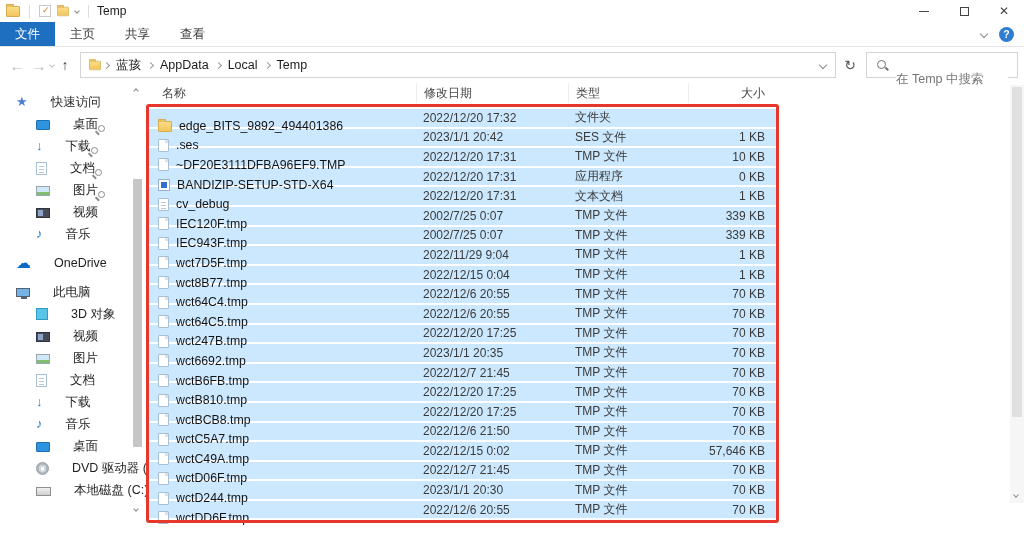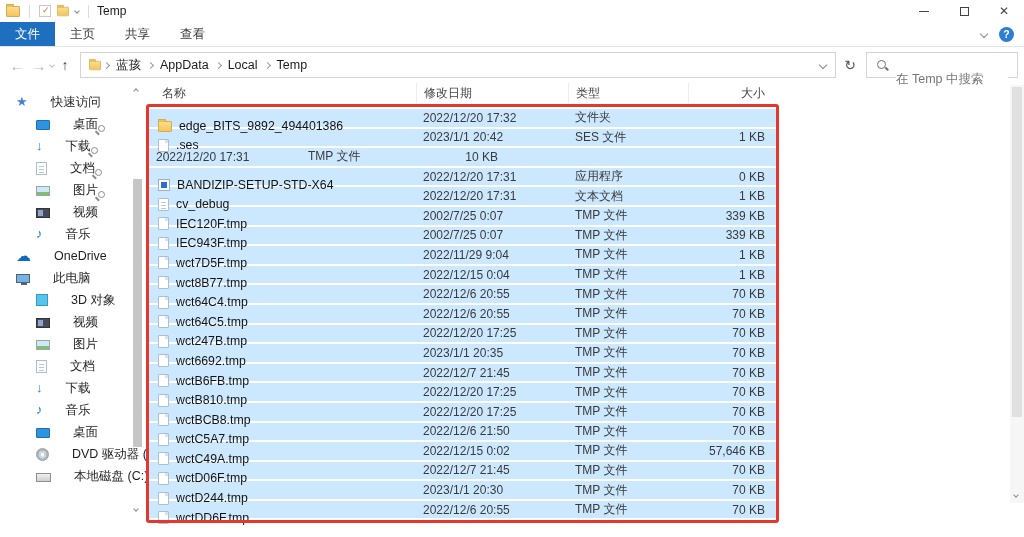--- a/index.html
+++ b/index.html
@@ -44,21 +44,21 @@
     padding:0 9px;background:#fff;margin-left:2px;}
   .searchbox input{border:none;outline:none;width:100%;font-size:12.5px;color:#333;
     font-family:"Liberation Sans","DejaVu Sans",sans-serif;margin-top:28px;}
   .searchbox input::placeholder{color:#767676;opacity:1;}
   
   .main{display:flex;height:436px;position:relative;}
   .sidebar{width:145px;flex:0 0 145px;padding-top:8px;position:relative;}
   .side-item{height:22px;display:flex;align-items:center;gap:23px;font-size:12.5px;color:#1e1e1e;
     padding-left:16px;position:relative;white-space:nowrap;}
   .side-item.child{padding-left:36px;}
-  .side-item.gap{}
+  .side-item.gap{margin-top:7px;}
   .pin{position:absolute;right:26px;top:6px;}
   .side-scroll{position:absolute;right:1px;top:0;bottom:0;width:13px;}
   .side-scroll .thumb{position:absolute;left:2px;width:9px;top:96px;height:268px;background:#c6c6c6;}
   .scroll-chev{position:absolute;left:3px;}
   
   .filearea{flex:1;position:relative;padding-left:4px;}
   .cols{display:flex;height:20px;align-items:center;color:#454545;font-size:12px;}
   .col{height:100%;display:flex;align-items:center;padding-left:7px;border-left:1px solid #ededed;}
   .col:first-child{border-left:none;padding-left:13px;}
   .col-name{width:267px;}
@@ -306,20 +306,24 @@
           <div class="frow sel">
             <div class="c-name">
               <span class="ic ic-file"></span>
               <span>.ses</span>
             </div>
             <div class="c-date">2023/1/1 20:42</div>
             <div class="c-type">SES 文件</div>
             <div class="c-size">1 KB</div>
           </div>
           <div class="frow sel">
+            <div class="c-name">
+              <span class="ic ic-file"></span>
+              <span>~DF20E3111DFBA96EF9.TMP</span>
+            </div>
             <div class="c-date">2022/12/20 17:31</div>
             <div class="c-type">TMP 文件</div>
             <div class="c-size">10 KB</div>
           </div>
           <div class="frow sel">
             <div class="c-name">
               <span class="ic ic-app"></span>
               <span>BANDIZIP-SETUP-STD-X64</span>
             </div>
             <div class="c-date">2022/12/20 17:31</div>

